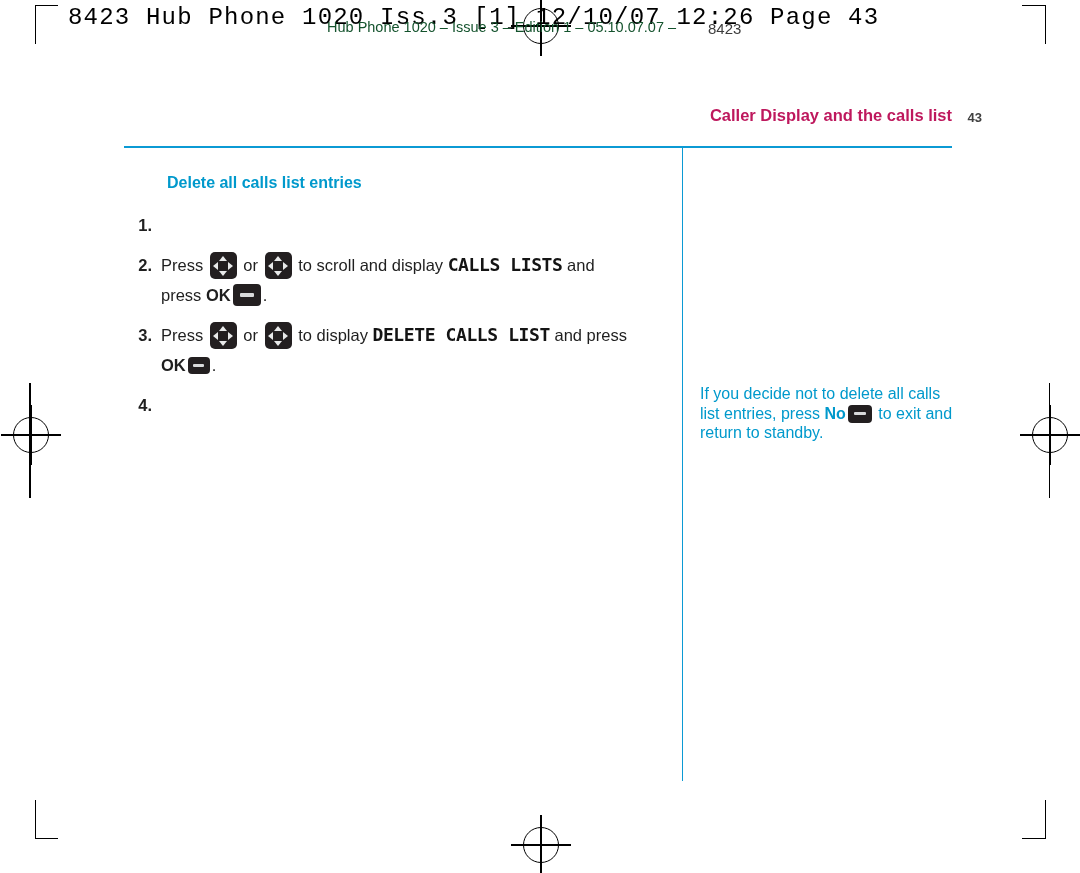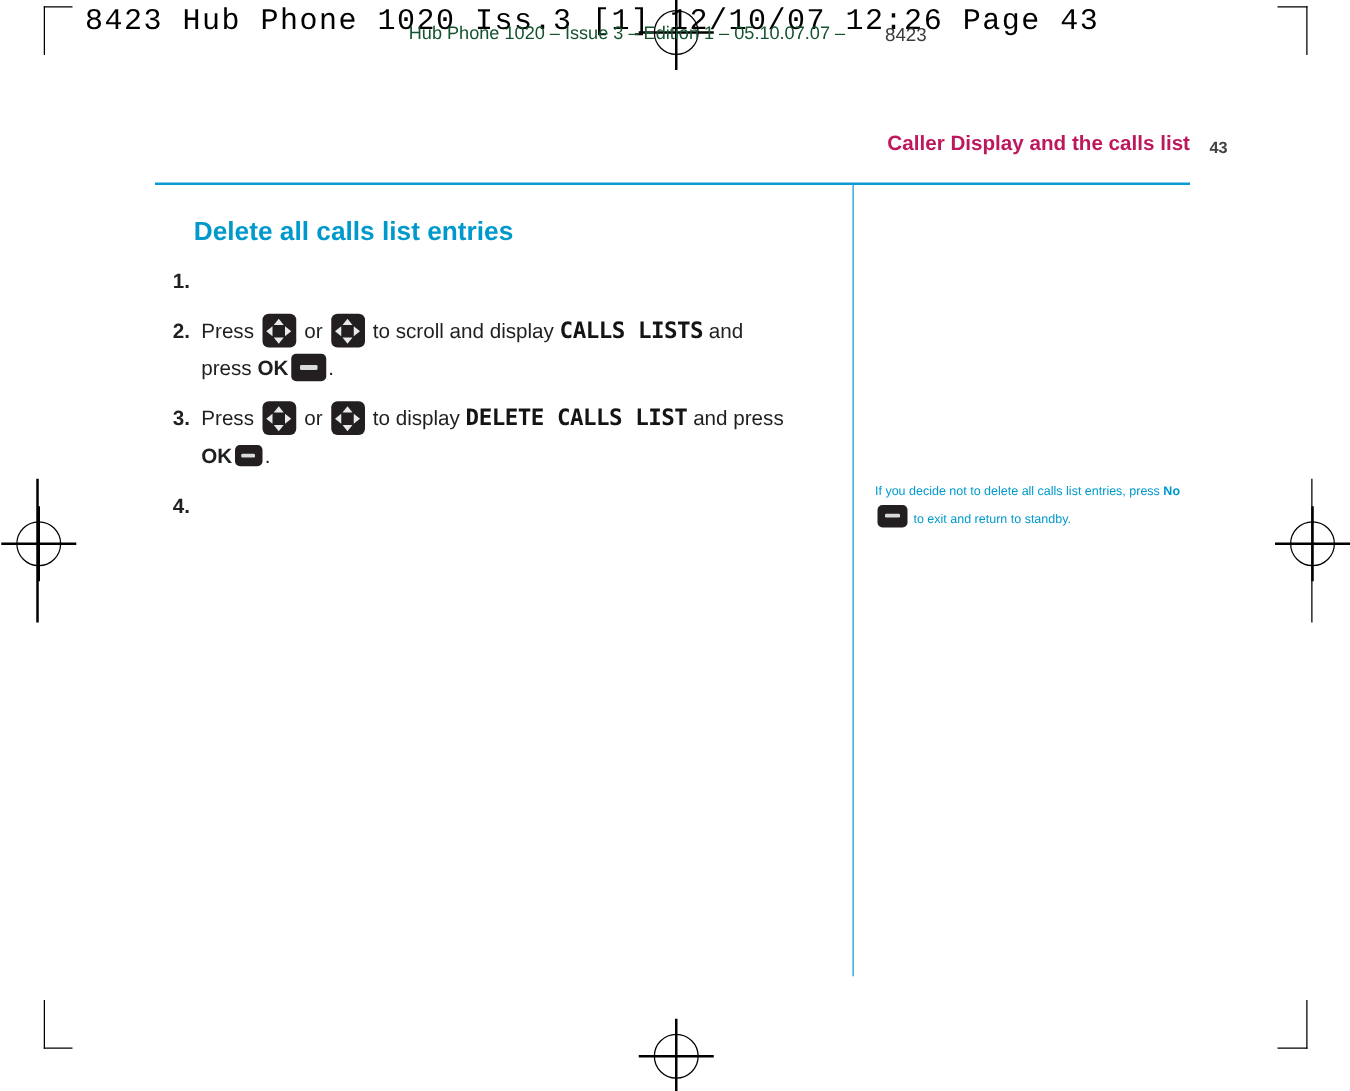--- a/index.html
+++ b/index.html
@@ -115,24 +115,24 @@
     position: absolute;
     left: 682px;
     top: 148px;
     width: 1.2px;
     height: 633px;
     background: #0b9ad4;
   }
 
   .section-title {
     position: absolute;
-    left: 155px;
+    left: 167px;
     top: 174px;
     color: #0099cc;
-    font-size: 21px;
+    font-size: 16px;
     font-weight: bold;
   }
 
   .steps {
     position: absolute;
     left: 124px;
     top: 210px;
     width: 545px;
   }
   .step {
@@ -210,21 +210,21 @@
   .navkey .down  { left: 50%; bottom: 3.5px; margin-left: -4px; border-width: 5px 4px 0 4px; border-color: #e9eaea transparent transparent transparent; }
   .navkey .left  { top: 50%; left: 3.5px;  margin-top: -4px; border-width: 4px 5px 4px 0; border-color: transparent #e9eaea transparent transparent; }
   .navkey .right { top: 50%; right: 3.5px; margin-top: -4px; border-width: 4px 0 4px 5px; border-color: transparent transparent transparent #e9eaea; }
 
   
   .note {
     position: absolute;
     left: 700px;
     top: 384px;
     width: 258px;
-    font-size: 10px;
+    font-size: 16px;
     line-height: 19.5px;
     color: #0099cc;
   }
   .note .no-label { font-weight: bold; color: #0099cc; }
   .note .softkey { vertical-align: -4px; width: 24px; height: 18px; }
   .note .softkey::after { width: 12px; height: 2.6px; margin-left: -6px; margin-top: -1.3px; }
 </style>
 </head>
 <body>
 

